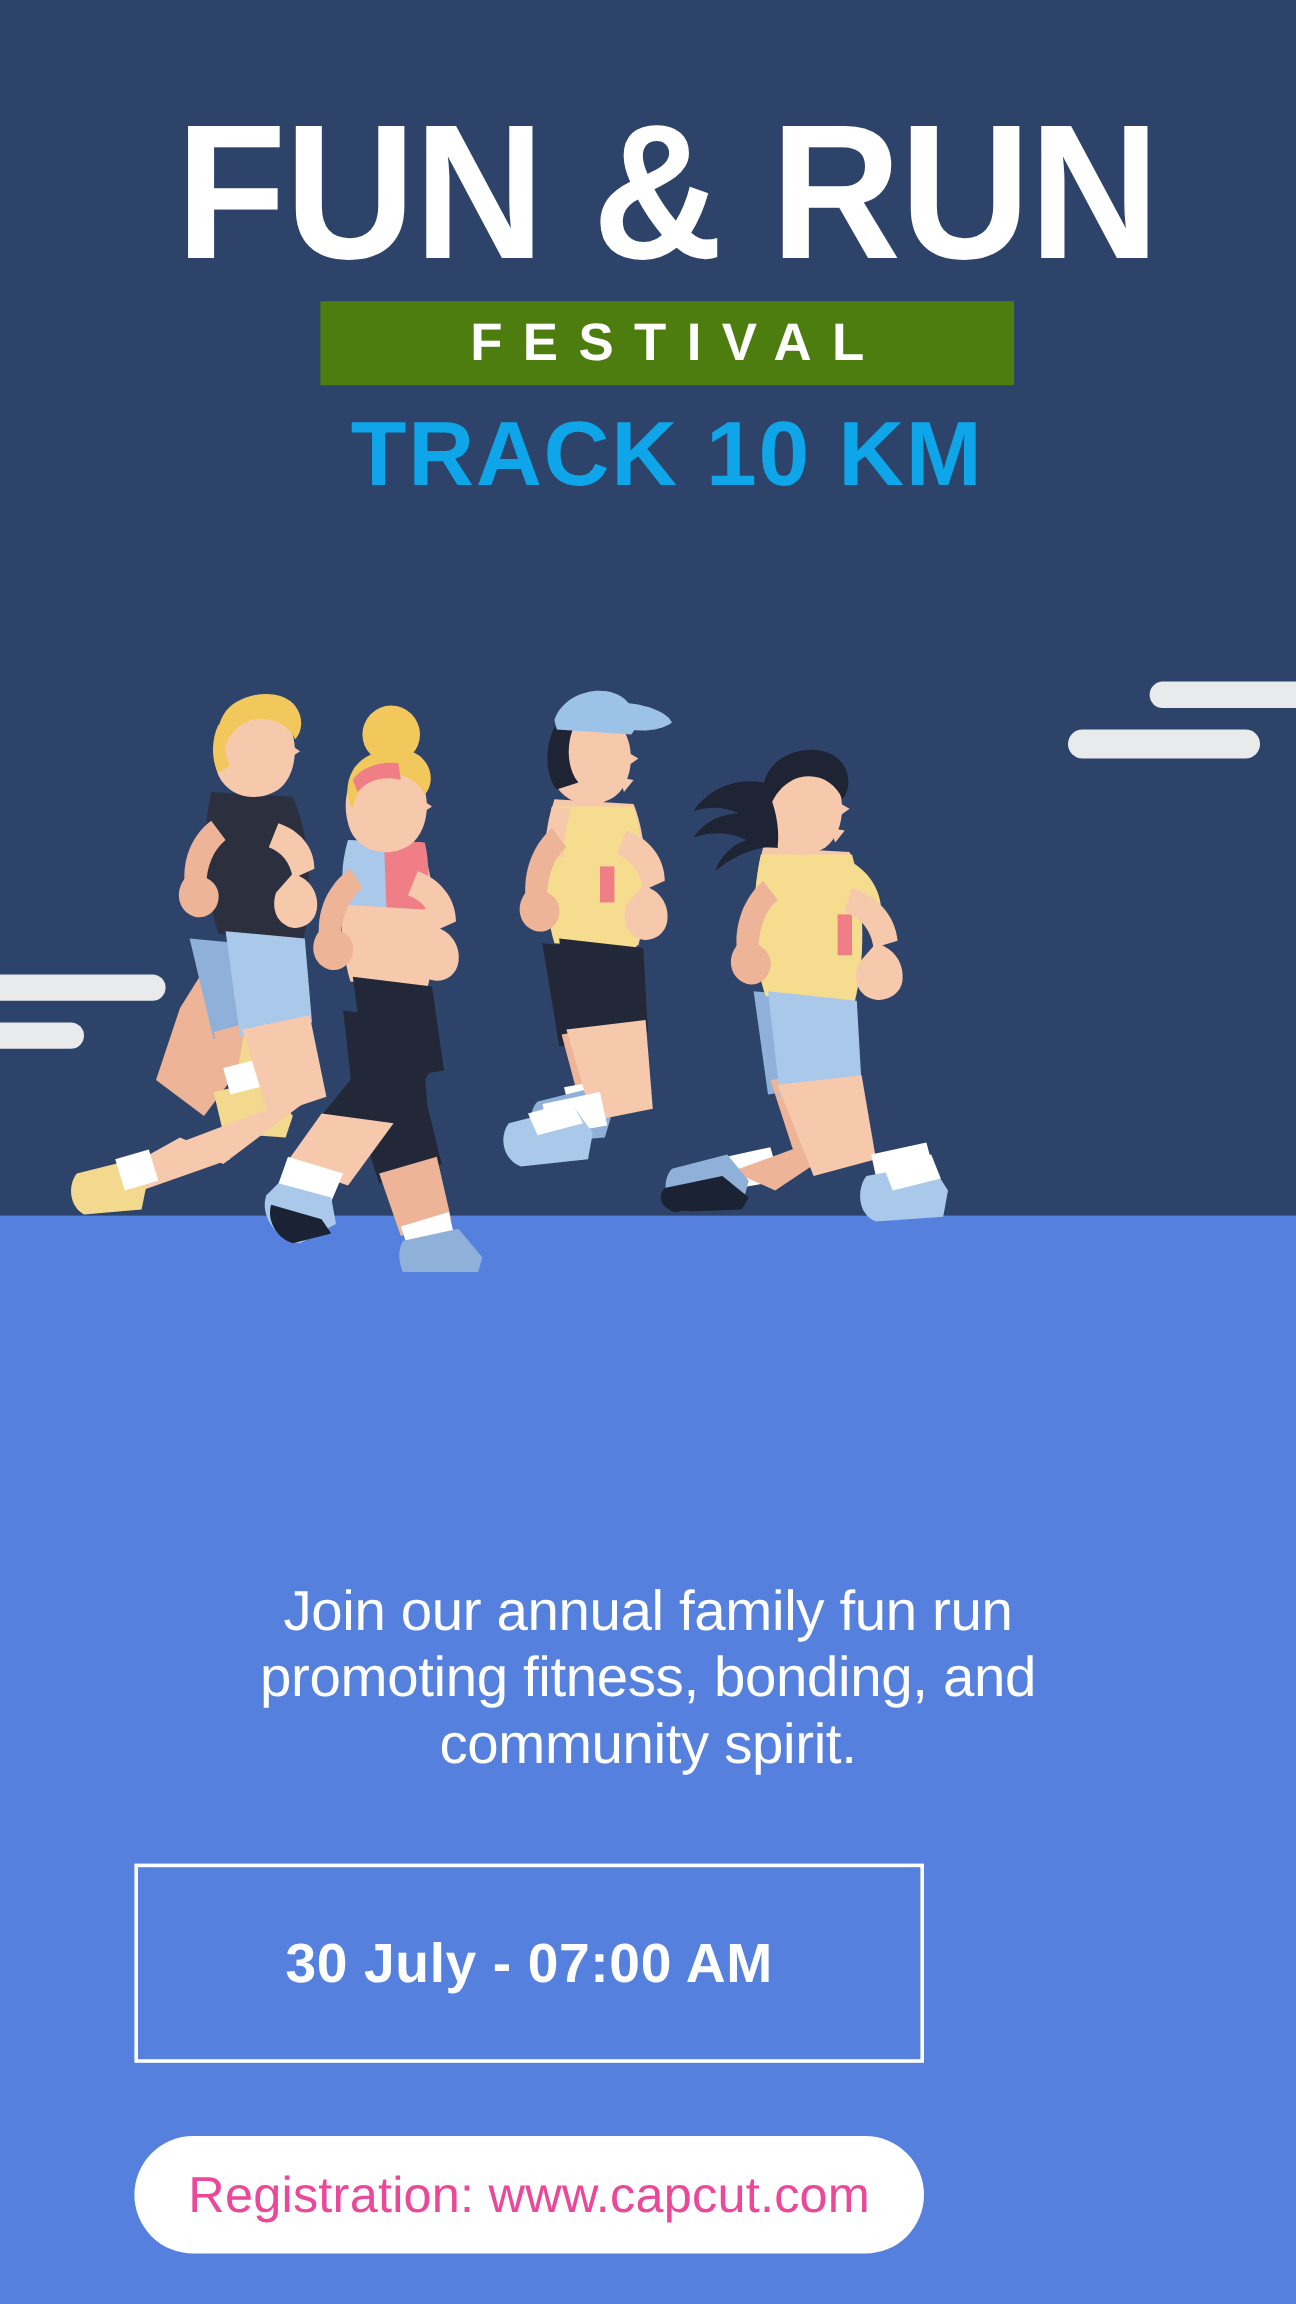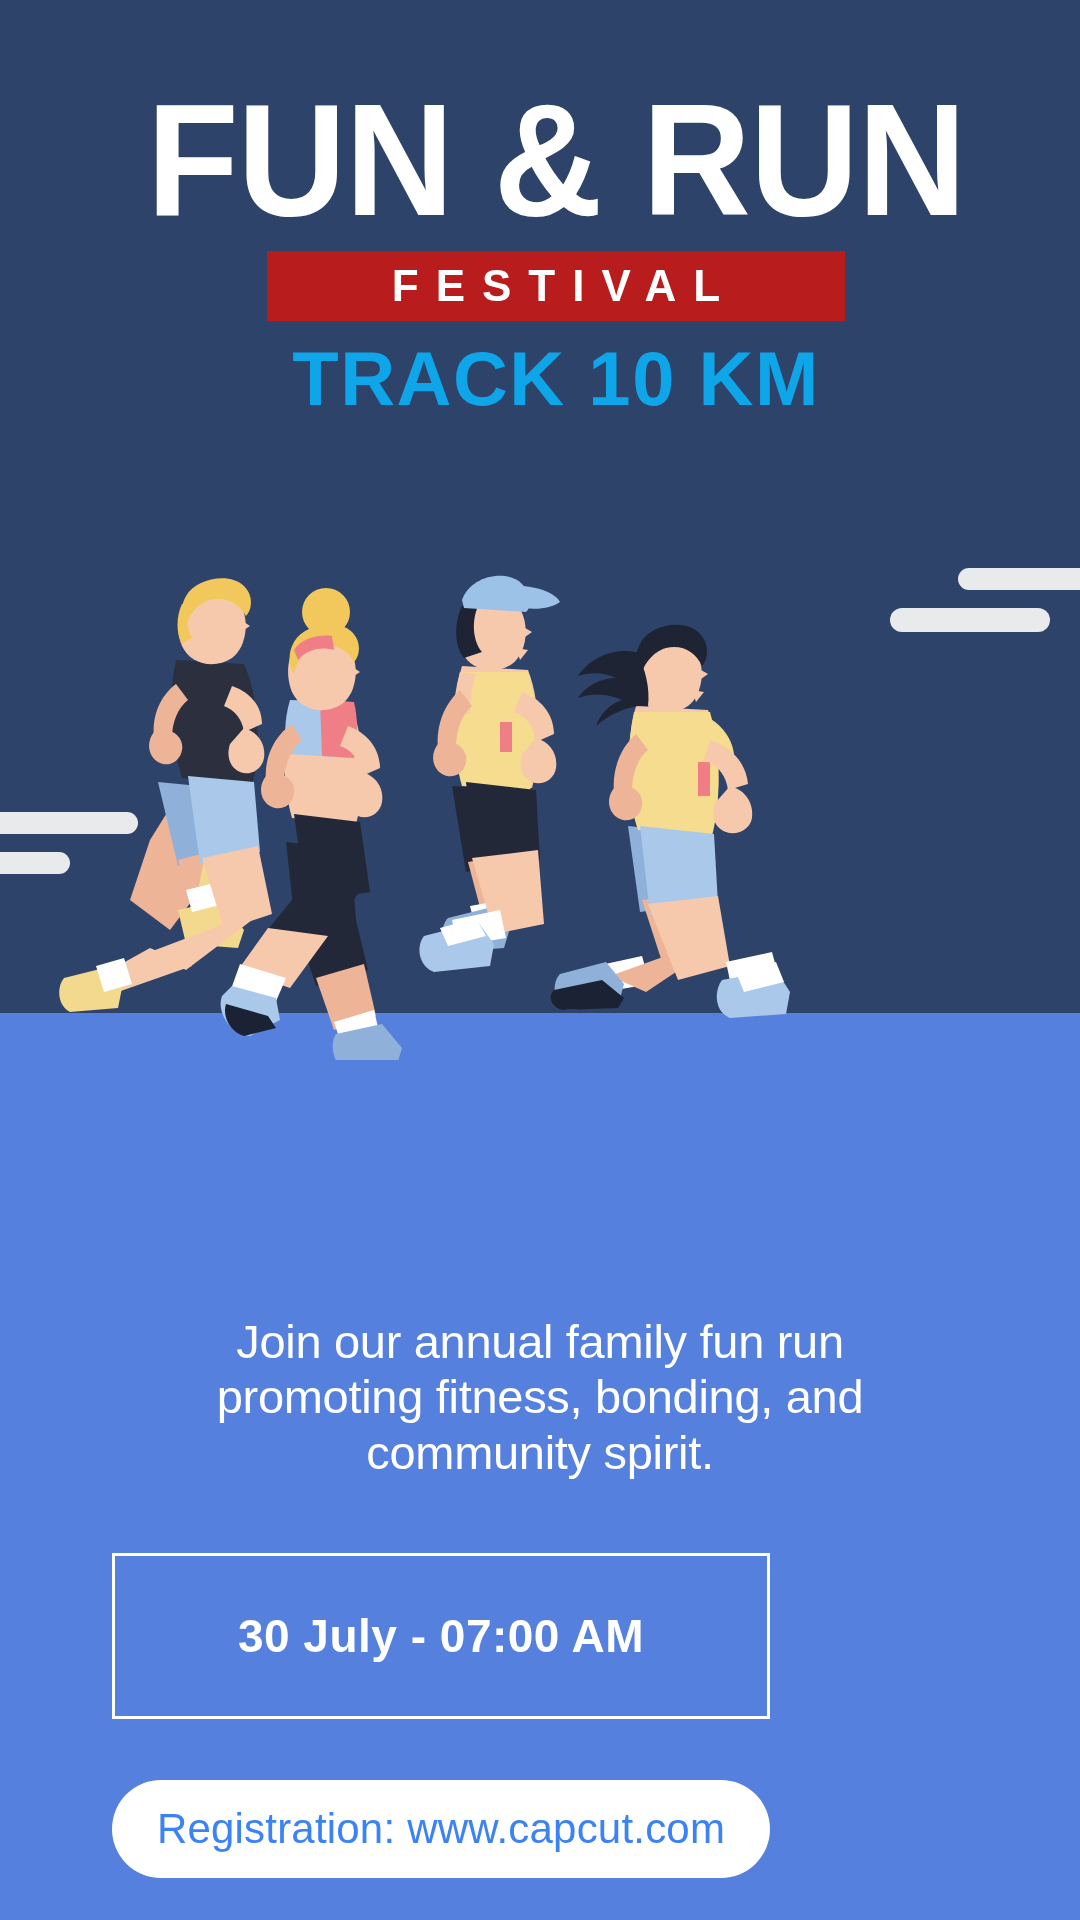--- a/index.html
+++ b/index.html
@@ -50,21 +50,21 @@
     line-height:0.92;
     letter-spacing:-1px;
     transform:scaleX(0.94);
     transform-origin:center;
     white-space:nowrap;
   }
   .festival-band {
     margin:18px auto 0 auto;
     width:578px;
     height:70px;
-    background:#b91c1c;
+    background:#4d7c0f;
     display:flex;
     align-items:center;
     justify-content:center;
   }
   .festival-band span {
     color:#FFFFFF;
     font-family:"Liberation Sans", sans-serif;
     font-weight:bold;
     font-size:44px;
     letter-spacing:17px;
@@ -134,21 +134,21 @@
     top:1780px;
     width:658px;
     height:98px;
     background:#FFFFFF;
     border-radius:49px;
     display:flex;
     align-items:center;
     justify-content:center;
   }
   .reg-pill span {
-    color:#3b82f6;
+    color:#ec4899;
     font-family:"Liberation Sans", sans-serif;
     font-weight:normal;
     font-size:42px;
     letter-spacing:0.2px;
     line-height:1;
   }
 </style>
 </head>
 <body>
 

